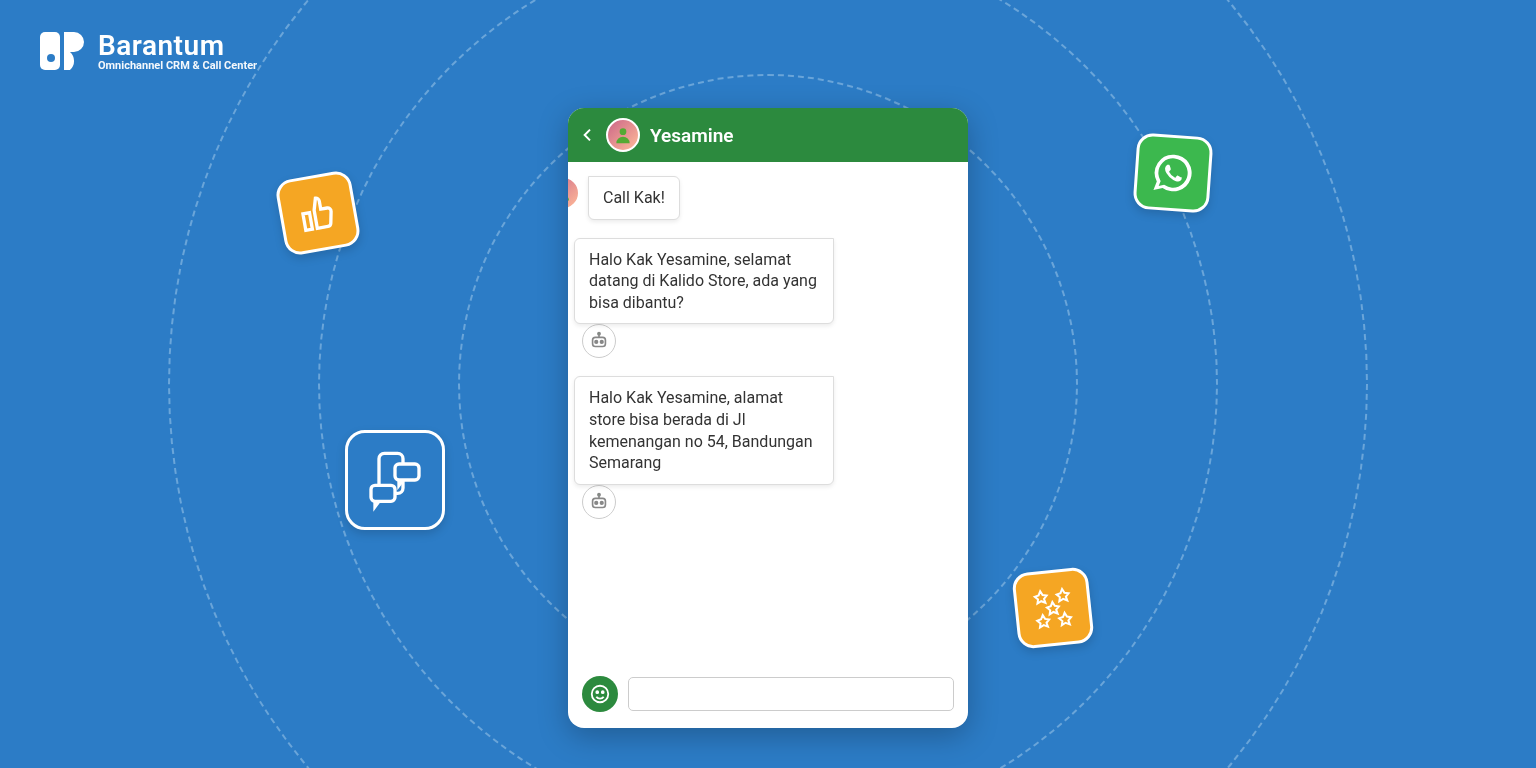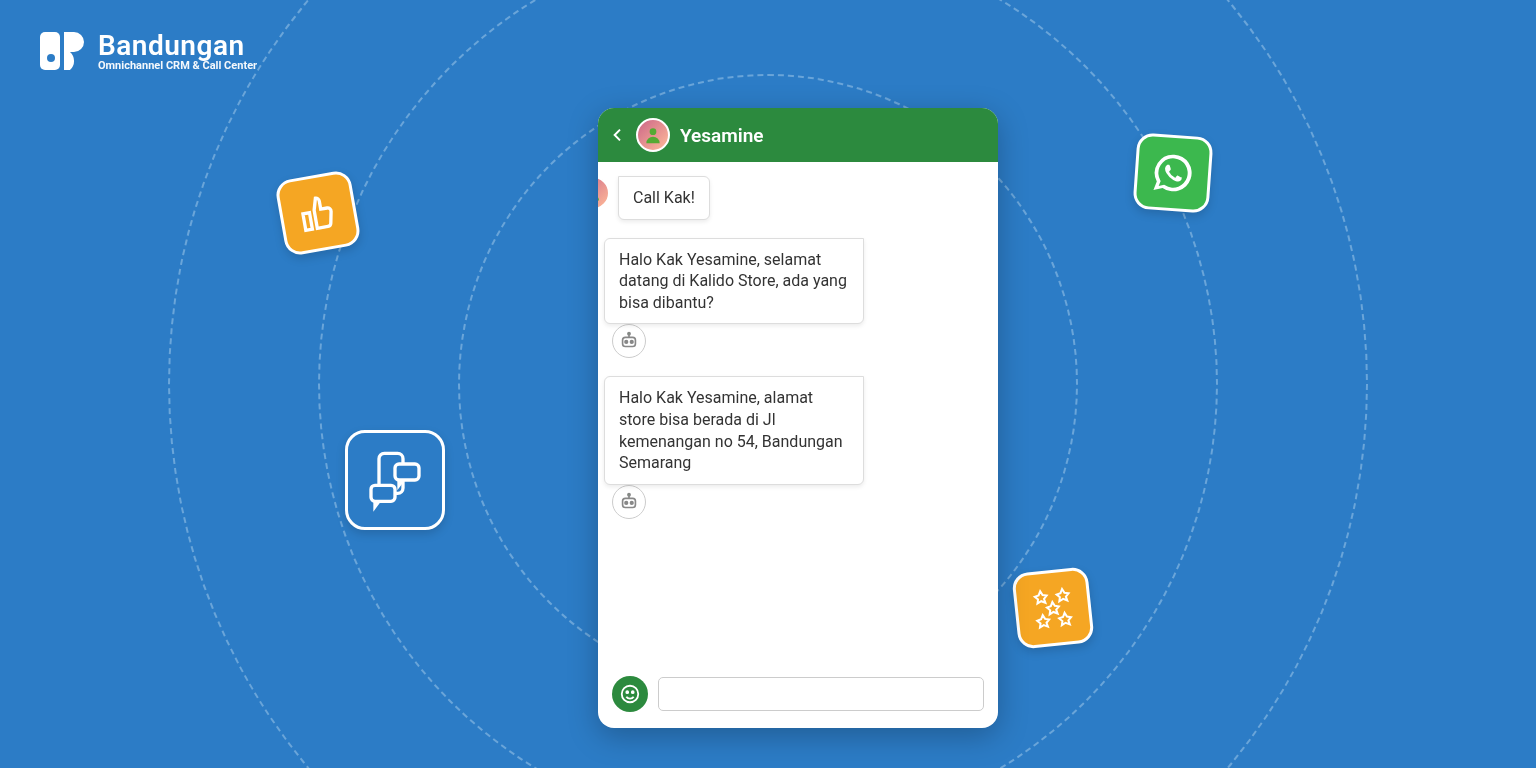--- a/index.html
+++ b/index.html
@@ -49,21 +49,21 @@
     box-shadow: 0 4px 10px rgba(0,0,0,0.15);
   }
   .badge.thumb { background: #F5A623; top: 175px; left: 280px; transform: rotate(-10deg); }
   .badge.chat  { background: #2C7CC6; top: 430px; left: 345px; width: 100px; height: 100px; border-radius: 20px; }
   .badge.wa    { background: #3CB84E; top: 135px; left: 1135px; transform: rotate(4deg); }
   .badge.stars { background: #F5A623; top: 570px; left: 1015px; transform: rotate(-6deg); }
 
   .phone {
     position: absolute;
     top: 108px;
-    left: 598px;
+    left: 568px;
     width: 400px;
     height: 620px;
     background: #fff;
     border-radius: 16px;
     box-shadow: 0 8px 30px rgba(0,0,0,0.25);
     overflow: hidden;
     display: flex;
     flex-direction: column;
   }
   .phone-header {
@@ -148,21 +148,21 @@
 <div class="orbit o2"></div>
 <div class="orbit o3"></div>
 
 <div class="logo">
   <svg class="logo-mark" viewBox="0 0 46 46">
     <rect x="0" y="4" width="20" height="38" rx="5" fill="#fff"></rect>
     <path d="M24 4 h10 a10 10 0 0 1 0 20 h-4 a12 12 0 0 1 0 18 h-6 z" fill="#fff"></path>
     <circle cx="11" cy="30" r="4" fill="#2C7CC6"></circle>
   </svg>
   <div class="logo-text">
-    <div class="logo-title">Bandungan</div>
+    <div class="logo-title">Barantum</div>
     <div class="logo-sub">Omnichannel CRM &amp; Call Center</div>
   </div>
 </div>
 
 <div class="badge thumb">
   <svg width="40" height="40" viewBox="0 0 24 24" fill="none" stroke="#fff" stroke-width="2">
     <path d="M7 11v10H3V11h4zm3 10h6.5a2 2 0 0 0 2-1.6l1.4-7a2 2 0 0 0-2-2.4H14V5a2 2 0 0 0-2-2l-2 7v11z"></path>
   </svg>
 </div>
 

